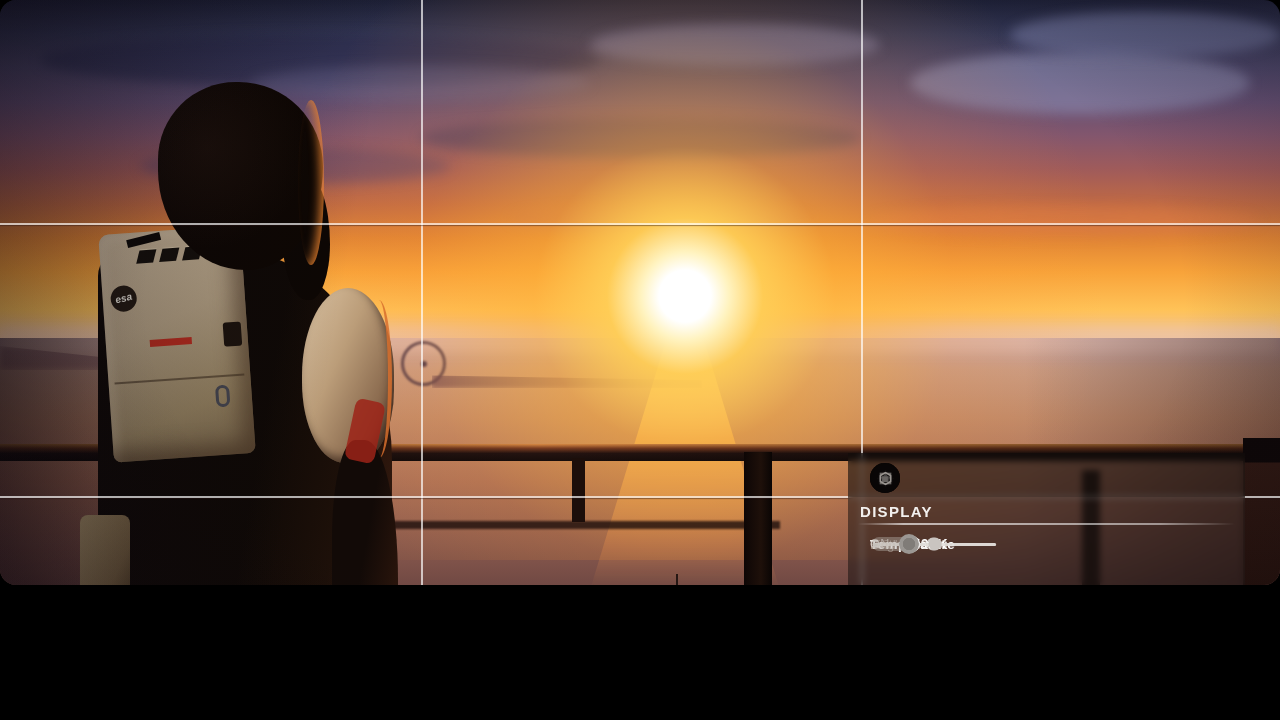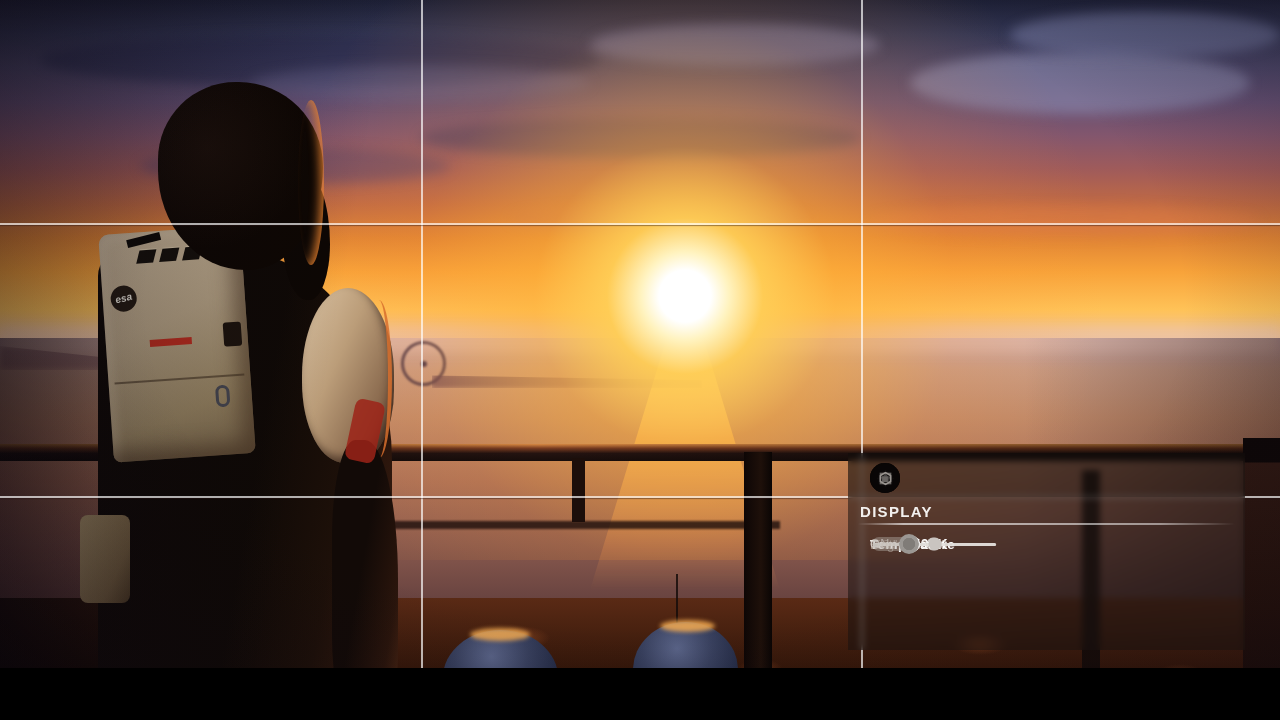--- a/index.html
+++ b/index.html
@@ -1,17 +1,17 @@
 <!DOCTYPE html>
 <html><head>
 <meta charset="utf-8">
 <style>
   html,body{margin:0;padding:0;background:#000;}
-  #stage{position:relative;width:1280px;height:668px;overflow:hidden;
-         font-family:"Liberation Sans","DejaVu Sans",sans-serif;}
+  #stage{position:relative;width:1280px;height:585px;overflow:hidden;
+         font-family:"Liberation Sans","DejaVu Sans",sans-serif;border-radius:16px;}
   #stage *{position:absolute;box-sizing:border-box;}
 
   
   .sky{left:0;top:0;width:1280px;height:340px;
     background:linear-gradient(180deg,#1d2036 0%,#333654 10%,#4c4668 20%,#655073 30%,
       #83566d 40%,#a05b5a 50%,#c06a44 60%,#e08434 70%,#f8a33a 80%,#ffc257 91%,#f0c49c 100%);}
   .cloud{border-radius:50%;filter:blur(6px);}
   .c1{left:40px;top:34px;width:560px;height:52px;background:rgba(40,42,75,.6);}
   .c2{left:910px;top:52px;width:340px;height:62px;background:rgba(150,150,185,.5);}
   .c3{left:1010px;top:12px;width:270px;height:46px;background:rgba(118,122,162,.55);}

